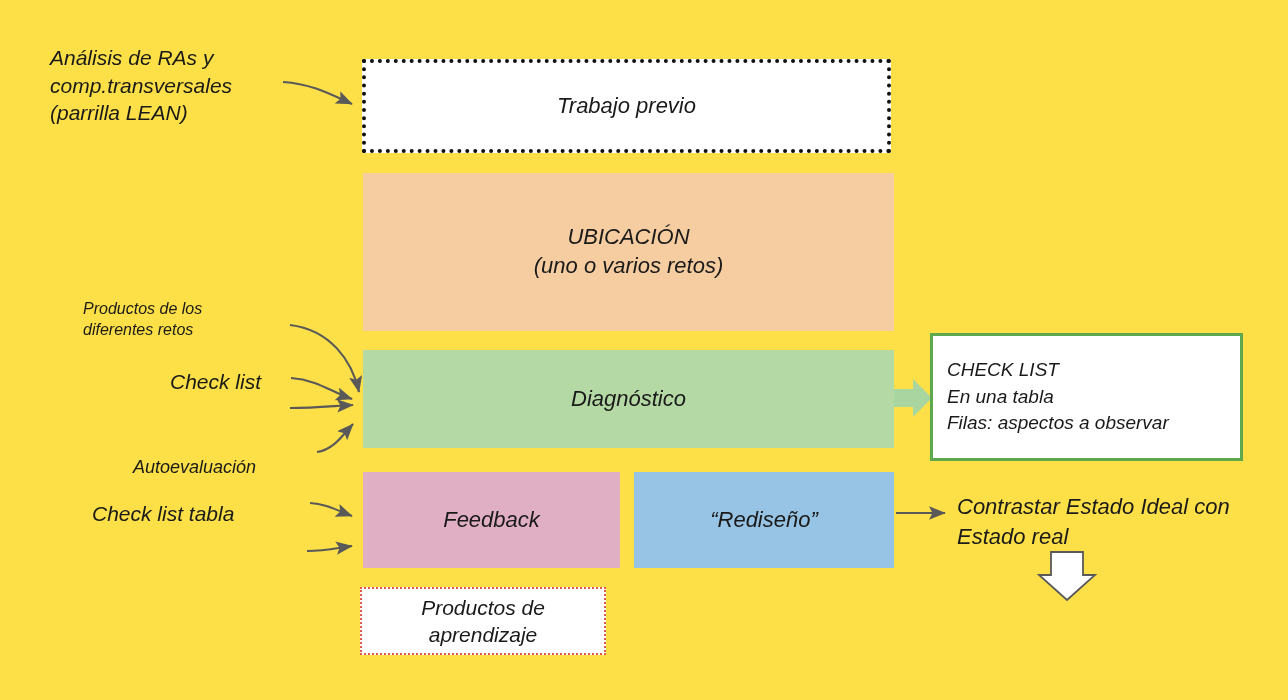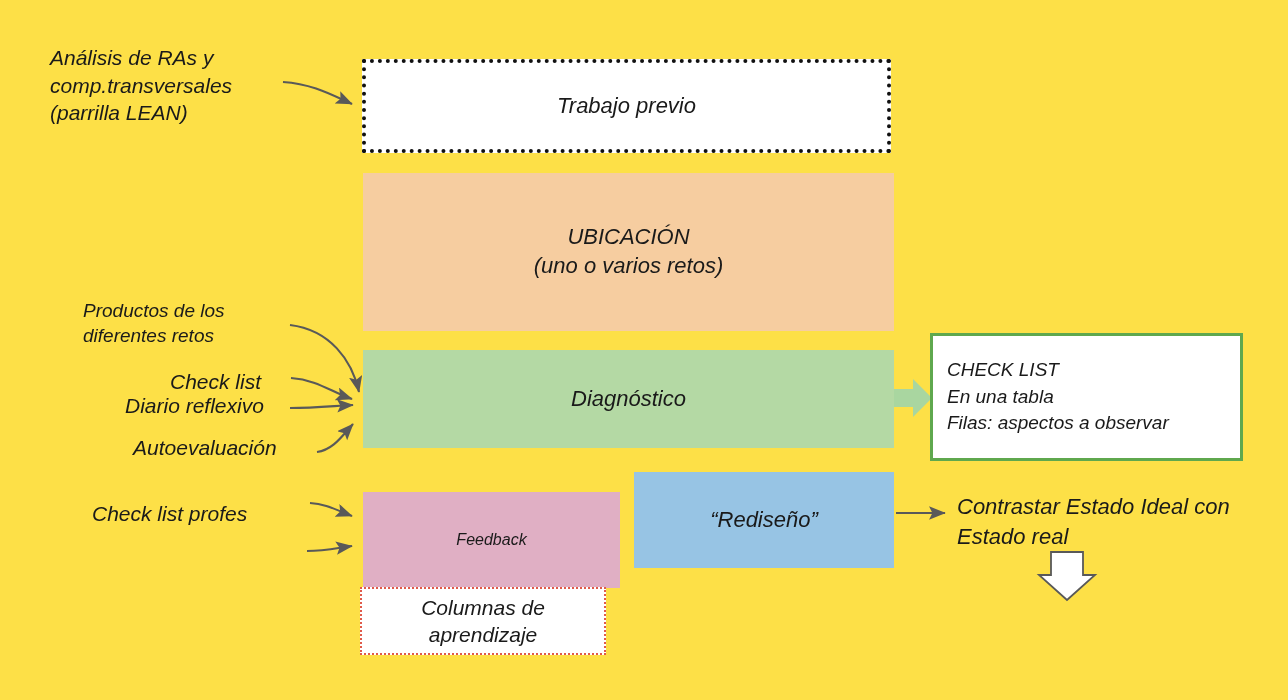--- a/index.html
+++ b/index.html
@@ -67,41 +67,40 @@
     align-items: flex-start;
     justify-content: center;
     text-align: left;
     padding: 8px 0 8px 14px;
     font-size: 19px;
     line-height: 1.42;
   }
   #box-feedback {
     left: 363px; top: 472px; width: 257px; height: 96px;
     background: #E0AFC4;
-    font-size: 16px;
-    margin-top: 20px;
+    font-size: 22px;
   }
   #box-redisenio {
     left: 634px; top: 472px; width: 260px; height: 96px;
     background: #97C4E4;
     font-size: 22px;
   }
   #box-contrato {
     left: 360px; top: 587px; width: 246px; height: 68px;
     background: #ffffff;
     border: 2px dotted #E05A4A;
     font-size: 21px;
   }
 
   
   #label-analisis   { left: 50px;  top: 44px;  font-size: 21px; text-align: left; }
-  #label-productos  { left: 83px;  top: 298px; font-size: 19px; text-align: left; }
+  #label-productos  { left: 83px;  top: 298px; font-size: 16px; text-align: left; }
   #label-checklist  { left: 170px; top: 368px; font-size: 21px; }
   #label-diario     { left: 125px; top: 392px; font-size: 21px; }
-  #label-autoeval   { left: 133px; top: 434px; font-size: 21px; }
+  #label-autoeval   { left: 133px; top: 456px; font-size: 18px; }
   #label-cl-profes  { left: 92px;  top: 500px; font-size: 21px; }
   #label-cl-alumnos { left: 65px;  top: 538px; font-size: 21px; }
 
   
   #label-contrastar { left: 957px; top: 492px; font-size: 22px; text-align: left; line-height: 1.38; }
   #label-revision   { left: 957px; top: 589px; font-size: 19px; text-align: left; line-height: 1.38; }
 </style>
 </head>
 <body>
 
@@ -137,25 +136,24 @@
 
   <div class="label" id="label-analisis">Análisis de RAs y
 comp.transversales
 (parrilla LEAN)</div>
 
   <div class="label" id="label-productos">Productos de los
 diferentes retos</div>
 
   <div class="label" id="label-checklist">Check list</div>
 
-  <div class="label" id="label-diario">Diario reflexivo</div>
 
   <div class="label" id="label-autoeval">Autoevaluación</div>
 
-  <div class="label" id="label-cl-profes">Check list profes</div>
+  <div class="label" id="label-cl-profes">Check list tabla</div>
 
 
   <div class="box" id="box-ubicacion">
     <span>UBICACIÓN</span>
     <span>(uno o varios retos)</span>
   </div>
 
   <div class="box" id="box-trabajo-previo">
     <span>Trabajo previo</span>
   </div>
@@ -172,21 +170,21 @@
 
   <div class="box" id="box-feedback">
     <span>Feedback</span>
   </div>
 
   <div class="box" id="box-redisenio">
     <span>“Rediseño”</span>
   </div>
 
   <div class="box" id="box-contrato">
-    <span>Columnas de</span>
+    <span>Productos de</span>
     <span>aprendizaje</span>
   </div>
 
   <div class="label" id="label-contrastar">Contrastar Estado Ideal con
 Estado real</div>
 
 
 </div>
 
 </body></html>

